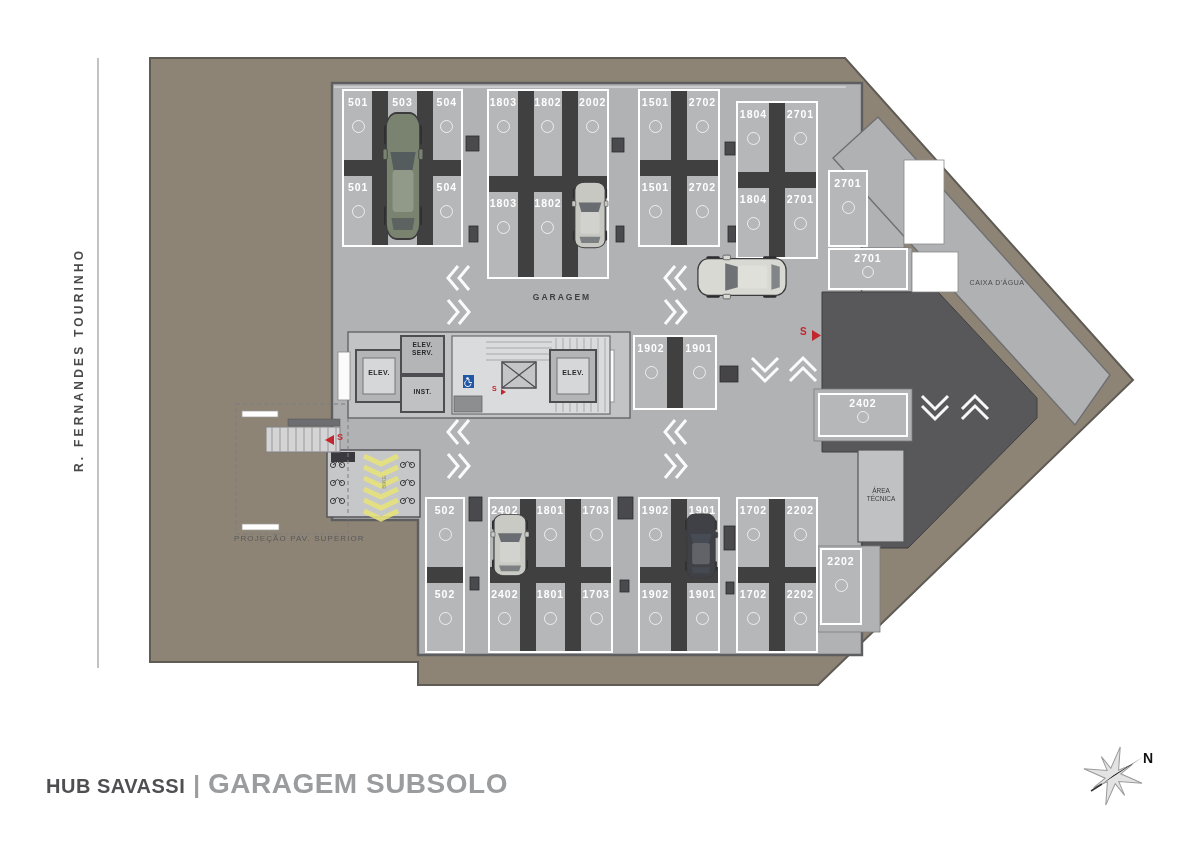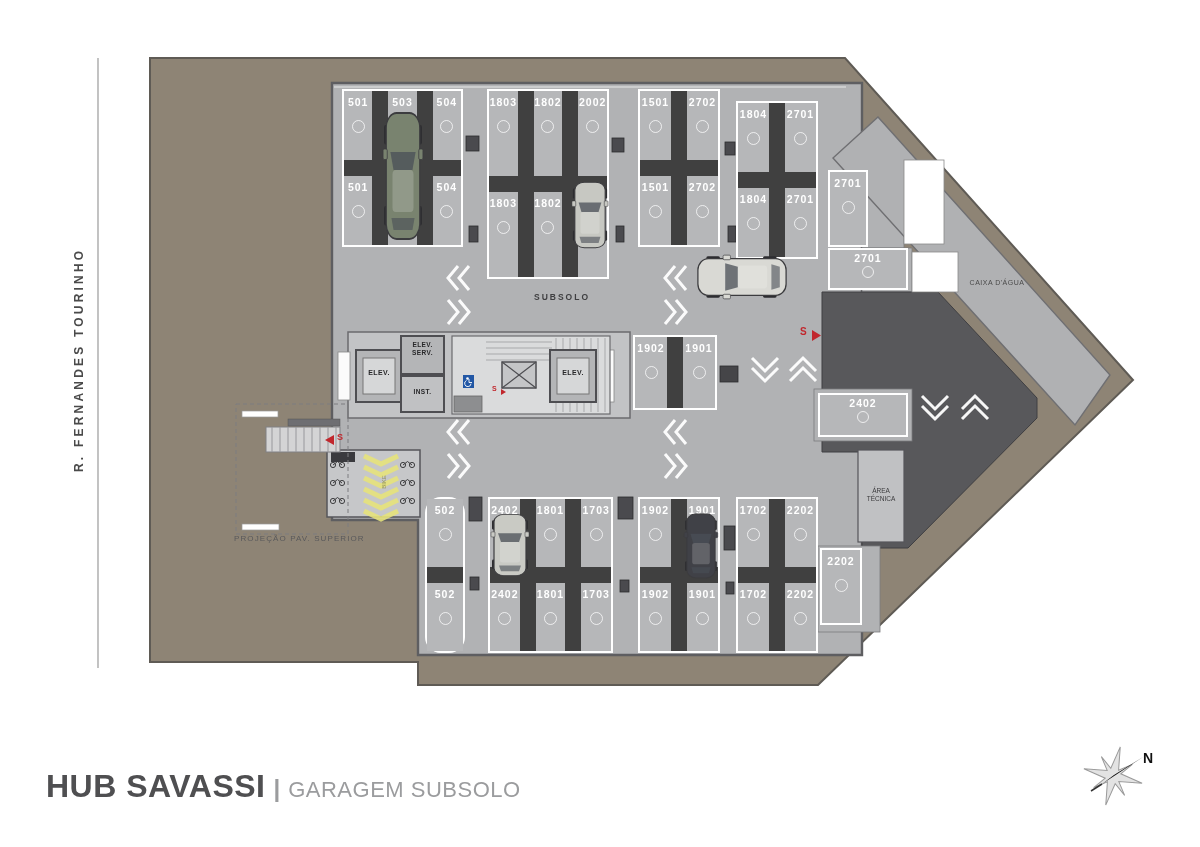--- a/index.html
+++ b/index.html
@@ -30,23 +30,23 @@
   .elev-l{left:356px;top:369px;width:46px;}
   .elev-serv{left:401px;top:341px;width:43px;font-size:6.5px;line-height:7.5px;}
   .inst-lbl{left:401px;top:388px;width:43px;font-size:6.5px;}
   .elev-r{left:550px;top:369px;width:46px;}
   .red-s{position:absolute;color:#c1272d;font-weight:bold;}
   .ramp-s{left:800px;top:326px;font-size:10px;}
   .entry-s{left:337px;top:432px;font-size:9px;}
   .stair-s{left:492px;top:385px;font-size:7px;}
   .north-lbl{left:1143px;top:750px;font-size:14px;font-weight:bold;color:#111;}
   .title-bar{position:absolute;left:46px;top:768px;white-space:nowrap;}
-  .title-bar .proj{font-size:32px;font-weight:bold;color:#4f4f51;letter-spacing:.5px;}
+  .title-bar .proj{font-size:20px;font-weight:bold;color:#4f4f51;letter-spacing:.5px;}
   .title-bar .sep{font-size:24px;font-weight:bold;color:#9b9c9e;margin:0 8px;}
-  .title-bar .floor{font-size:22px;font-weight:normal;color:#9b9c9e;letter-spacing:.5px;}
+  .title-bar .floor{font-size:28px;font-weight:bold;color:#9b9c9e;letter-spacing:.5px;}
 </style>
 </head>
 <body>
 
 <div class="canvas">
 
   <svg class="base" width="1200" height="847" viewBox="0 0 1200 847">
 
     <polygon points="150,58 845,58 1133,380 818,685 418,685 418,662 150,662" fill="#8e8475" stroke="#5f5b55" stroke-width="2"></polygon>
 
@@ -290,21 +290,21 @@
           <div class="stall-num">1901</div>
           <div class="stall-marker"></div>
         </div>
       </div>
       <div class="stall-group horizontal" style="left: 818px; top: 393px; width: 90px; height: 44px; grid-template-columns: repeat(1, 1fr);">
         <div class="stall">
           <div class="stall-num">2402</div>
           <div class="stall-marker"></div>
         </div>
       </div>
-      <div class="stall-group" style="left: 425px; top: 497px; width: 40px; height: 156px; grid-template-columns: repeat(1, 1fr); border-radius: 16px;">
+      <div class="stall-group" style="left: 425px; top: 497px; width: 40px; height: 156px; grid-template-columns: repeat(1, 1fr);">
         <div class="stall">
           <div class="stall-num">502</div>
           <div class="stall-marker"></div>
         </div>
         <div class="stall">
           <div class="stall-num">502</div>
           <div class="stall-marker"></div>
         </div>
       </div>
       <div class="stall-group" style="left: 488px; top: 497px; width: 125px; height: 156px; grid-template-columns: repeat(3, 1fr);">
@@ -408,21 +408,21 @@
         <use href="#car"></use>
       </g>
 
     <polygon points="812,330 821,335.5 812,341" fill="#c1272d"></polygon>
     <polygon points="334,435 334,445 325,440" fill="#c1272d"></polygon>
     <polygon points="501,389 506,392 501,395" fill="#c1272d"></polygon>
   </svg>
 
   <div class="label-layer">
     <div class="lbl street">R. FERNANDES TOURINHO</div>
-    <div class="lbl garage-lbl">SUBSOLO</div>
+    <div class="lbl garage-lbl">GARAGEM</div>
     <div class="lbl caixa-lbl">CAIXA D'ÁGUA</div>
     <div class="lbl tecnica-lbl">
       <div>ÁREA</div>
       <div>TÉCNICA</div>
     </div>
     <div class="lbl projecao-lbl">PROJEÇÃO PAV. SUPERIOR</div>
     <div class="lbl bike-lbl">BIKE</div>
 
     <div class="lbl core-lbl elev-l">ELEV.</div>
     <div class="lbl core-lbl elev-serv">

